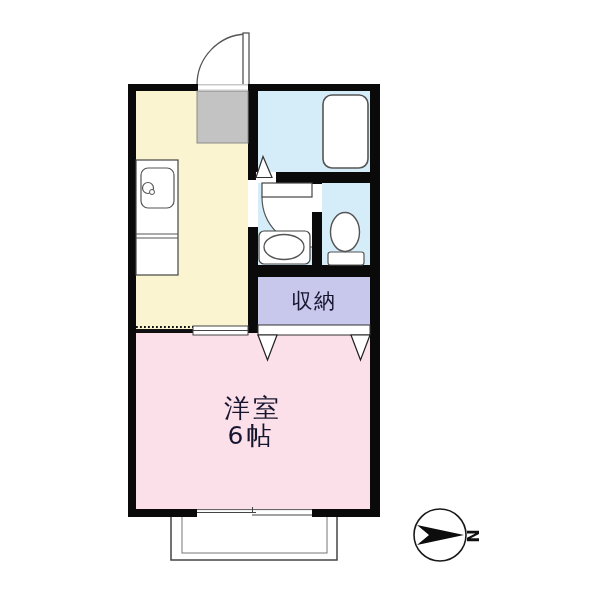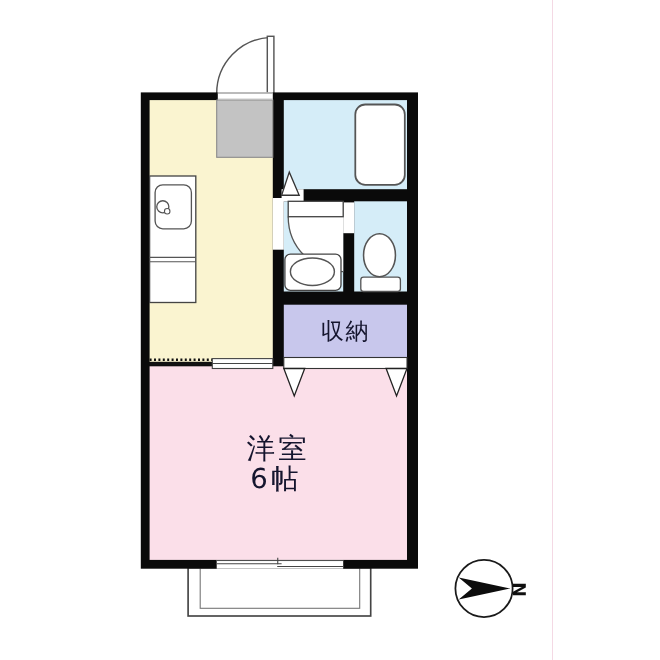--- a/index.html
+++ b/index.html
@@ -1,16 +1,16 @@
 <!DOCTYPE html>
 <html><head>
 <meta charset="utf-8">
 <style>
   html,body{margin:0;padding:0;background:#ffffff;}
-  .stage{position:relative;width:502px;height:600px;background:#be185d;overflow:hidden;
+  .stage{position:relative;width:502px;height:600px;background:#fdba74;overflow:hidden;
          font-family:"DejaVu Sans","Liberation Sans",sans-serif;}
   svg{display:block;}
   text{font-family:"DejaVu Sans","Liberation Sans",sans-serif;}
   .room-label{fill:#15152e;}
   .compass-label{fill:#101010;font-weight:bold;}
 </style>
 </head>
 <body>
 
 <div class="stage">

